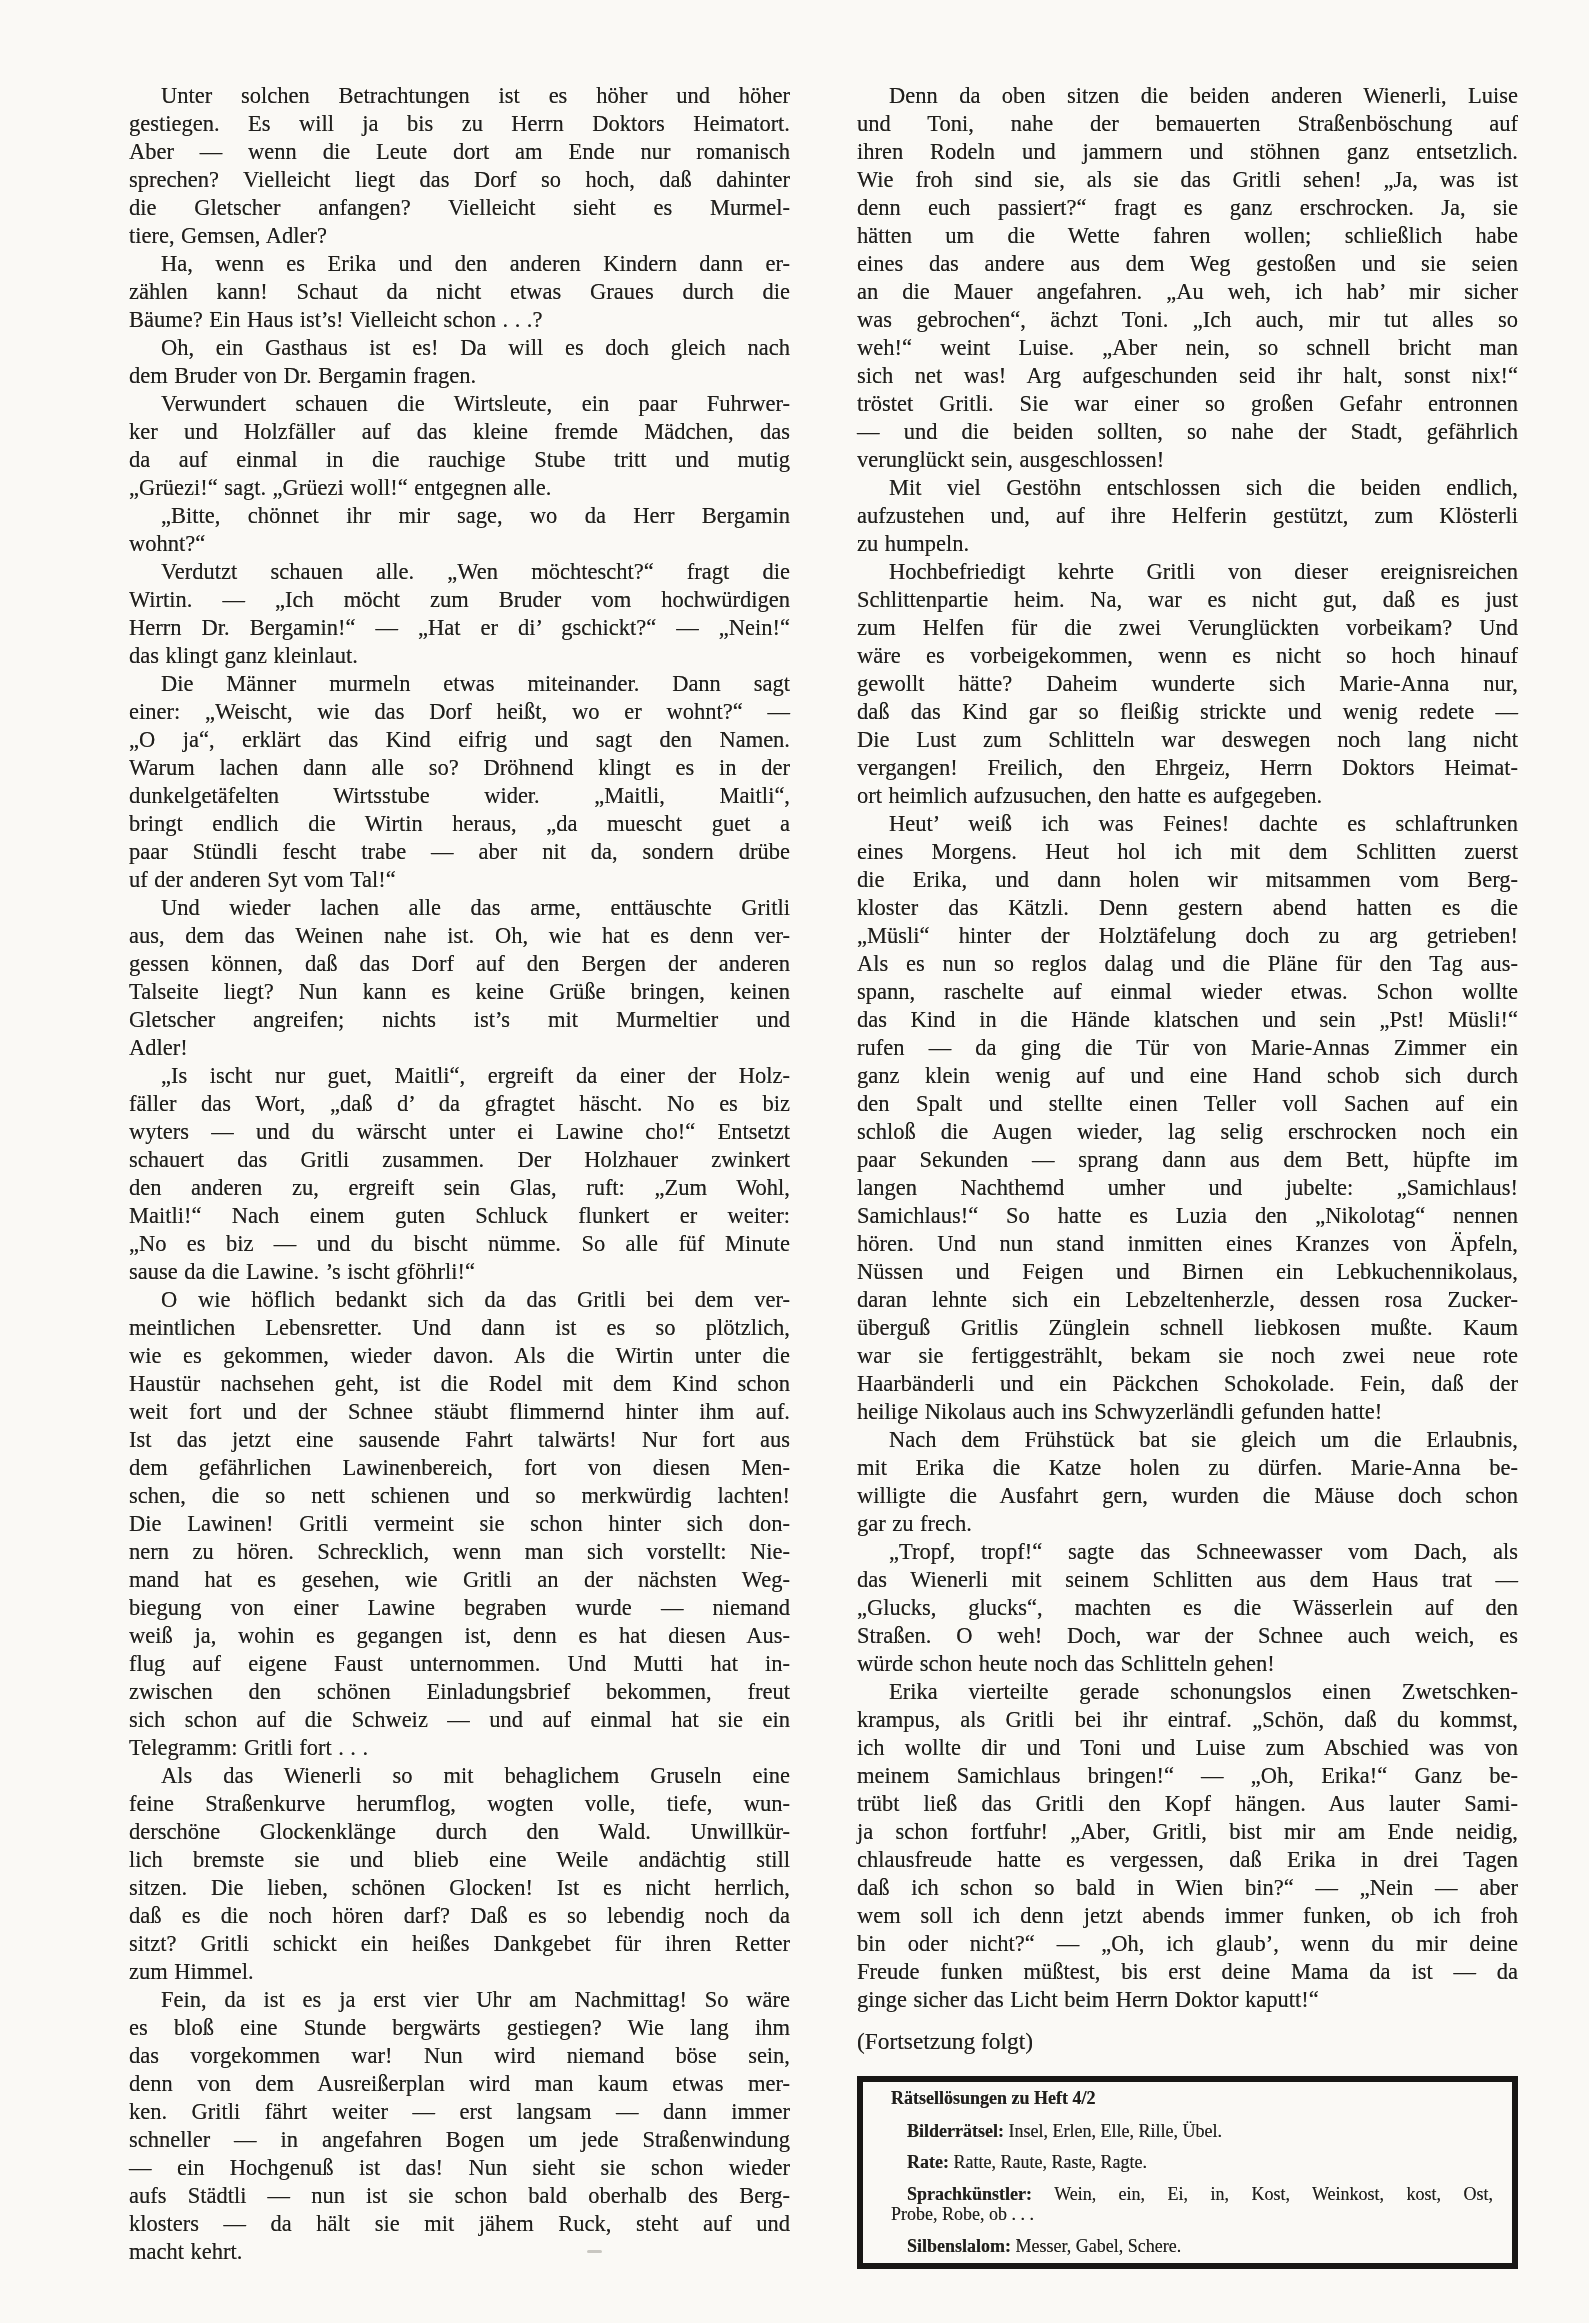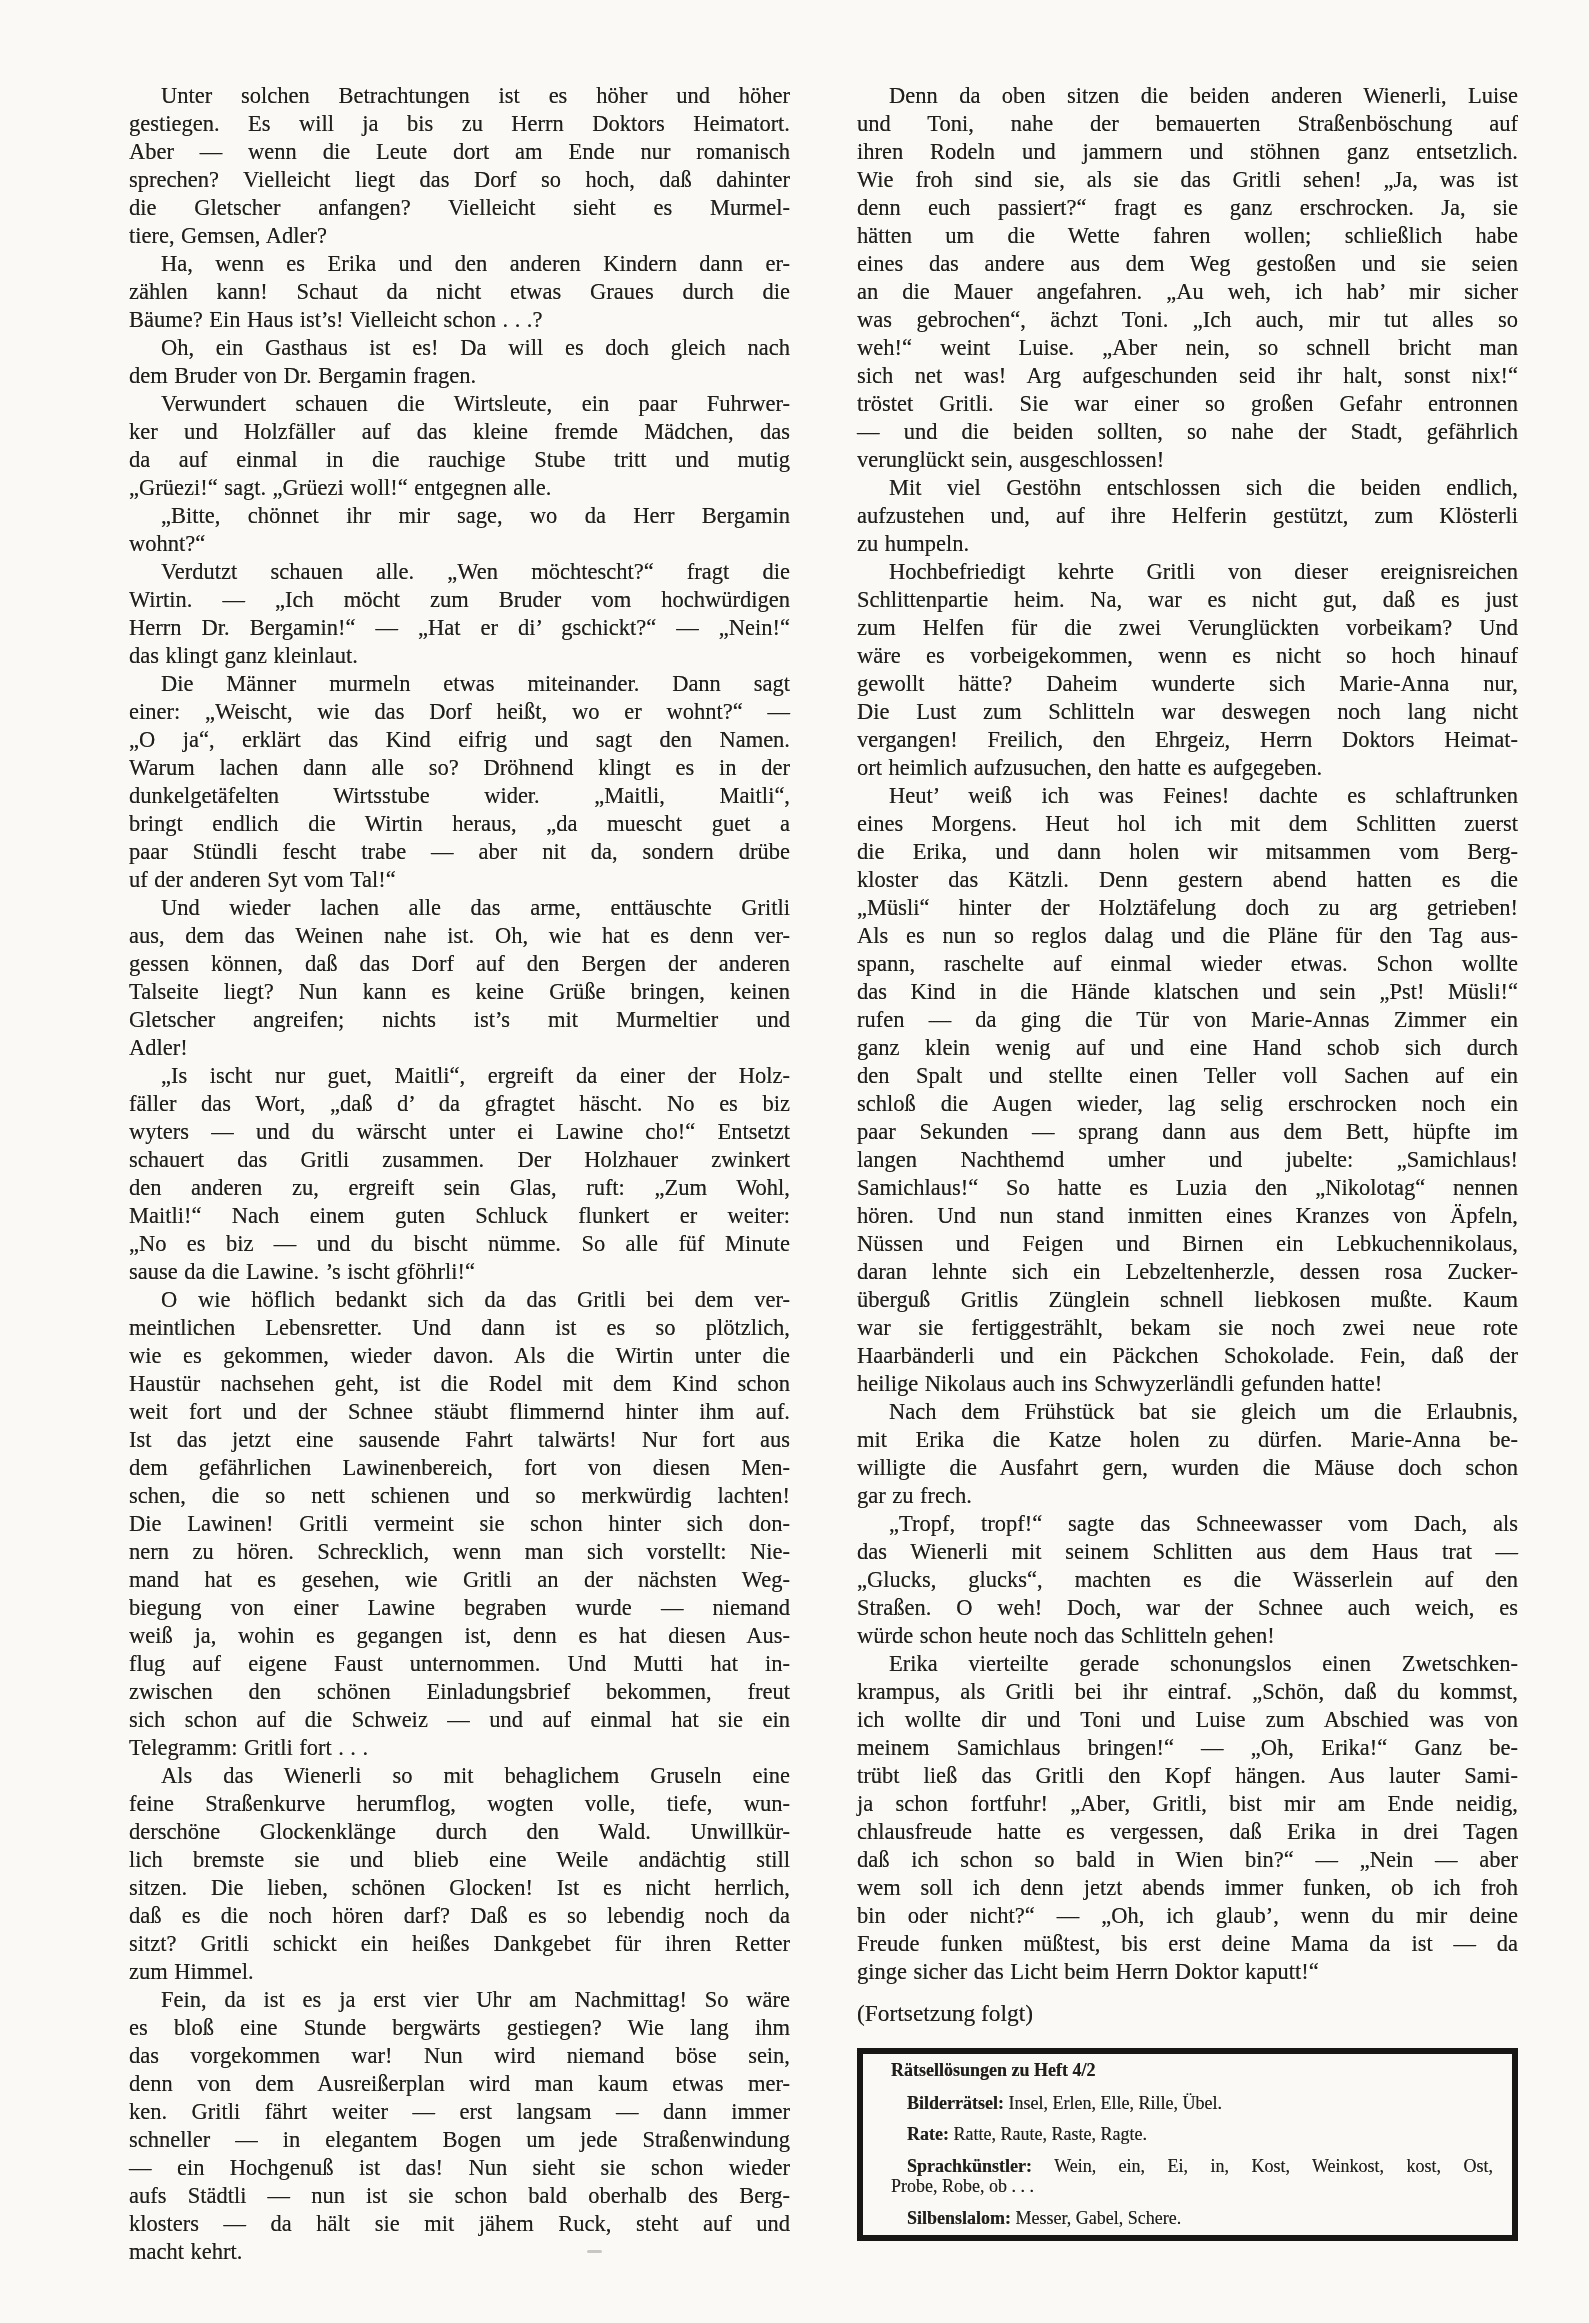--- a/index.html
+++ b/index.html
@@ -132,21 +132,21 @@
         <div class="pline">daß es die noch hören darf? Daß es so lebendig noch da</div>
         <div class="pline">sitzt? Gritli schickt ein heißes Dankgebet für ihren Retter</div>
         <div class="pline last">zum Himmel.</div>
       </div>
       <div class="para">
         <div class="pline first">Fein, da ist es ja erst vier Uhr am Nachmittag! So wäre</div>
         <div class="pline">es bloß eine Stunde bergwärts gestiegen? Wie lang ihm</div>
         <div class="pline">das vorgekommen war!  Nun wird niemand böse sein,</div>
         <div class="pline">denn von dem Ausreißerplan wird man kaum etwas mer-</div>
         <div class="pline">ken. Gritli fährt weiter — erst langsam — dann immer</div>
-        <div class="pline">schneller — in elegantem Bogen um jede Straßenwindung</div>
+        <div class="pline">schneller — in angefahren Bogen um jede Straßenwindung</div>
         <div class="pline">— ein Hochgenuß ist das!  Nun sieht sie schon wieder</div>
         <div class="pline">aufs Städtli — nun ist sie schon bald oberhalb des Berg-</div>
         <div class="pline">klosters — da hält sie mit jähem Ruck, steht auf und</div>
         <div class="pline last">macht kehrt.</div>
       </div>
     </div>
 
   <div class="col col-right">
     <div id="col-right-paras">
         <div class="para">
@@ -169,20 +169,21 @@
           <div class="pline first">Mit viel Gestöhn entschlossen sich die beiden endlich,</div>
           <div class="pline">aufzustehen und, auf ihre Helferin gestützt, zum Klösterli</div>
           <div class="pline last">zu humpeln.</div>
         </div>
         <div class="para">
           <div class="pline first">Hochbefriedigt kehrte Gritli von dieser ereignisreichen</div>
           <div class="pline">Schlittenpartie heim. Na, war es nicht gut, daß es just</div>
           <div class="pline">zum Helfen für die zwei Verunglückten vorbeikam? Und</div>
           <div class="pline">wäre es vorbeigekommen, wenn es nicht so hoch hinauf</div>
           <div class="pline">gewollt hätte?  Daheim wunderte sich Marie-Anna nur,</div>
+          <div class="pline">daß das Kind gar so fleißig strickte und wenig redete —</div>
           <div class="pline">Die Lust zum Schlitteln war deswegen noch lang nicht</div>
           <div class="pline">vergangen! Freilich, den Ehrgeiz, Herrn Doktors Heimat-</div>
           <div class="pline last">ort heimlich aufzusuchen, den hatte es aufgegeben.</div>
         </div>
         <div class="para">
           <div class="pline first">Heut’ weiß ich was Feines!  dachte es schlaftrunken</div>
           <div class="pline">eines Morgens.  Heut hol ich mit dem Schlitten zuerst</div>
           <div class="pline">die Erika, und dann holen wir mitsammen vom Berg-</div>
           <div class="pline">kloster das Kätzli. Denn gestern abend hatten es die</div>
           <div class="pline">„Müsli“ hinter der Holztäfelung doch zu arg getrieben!</div>

